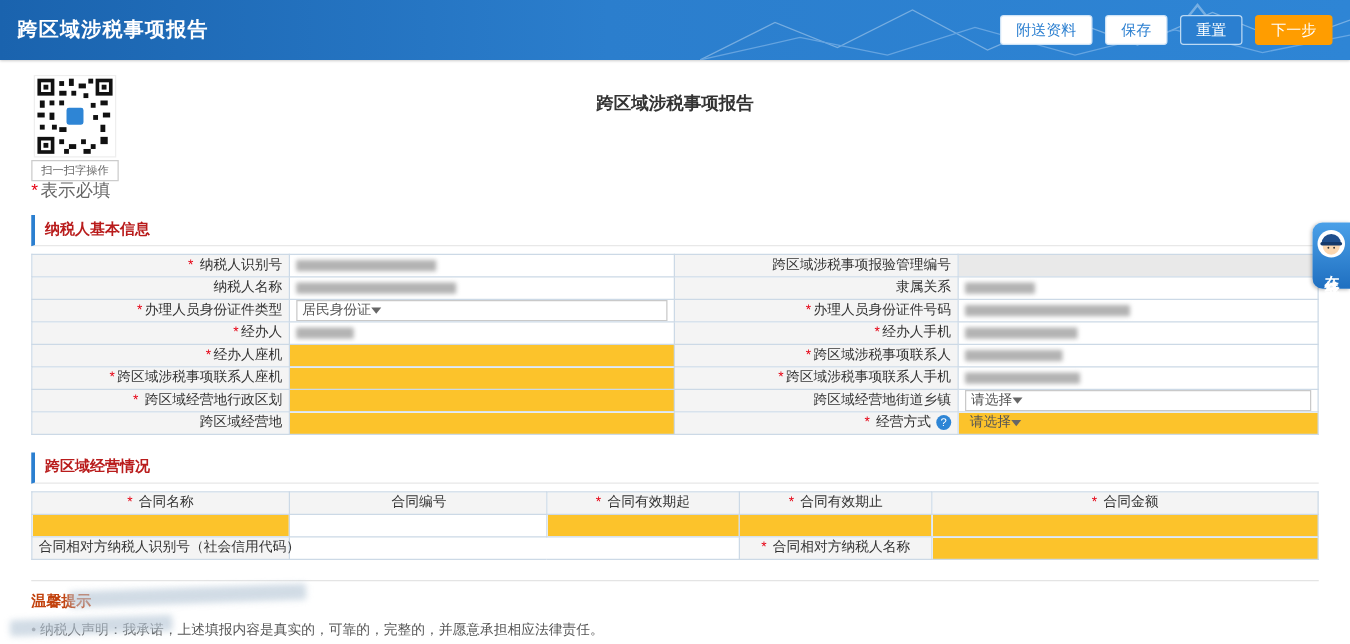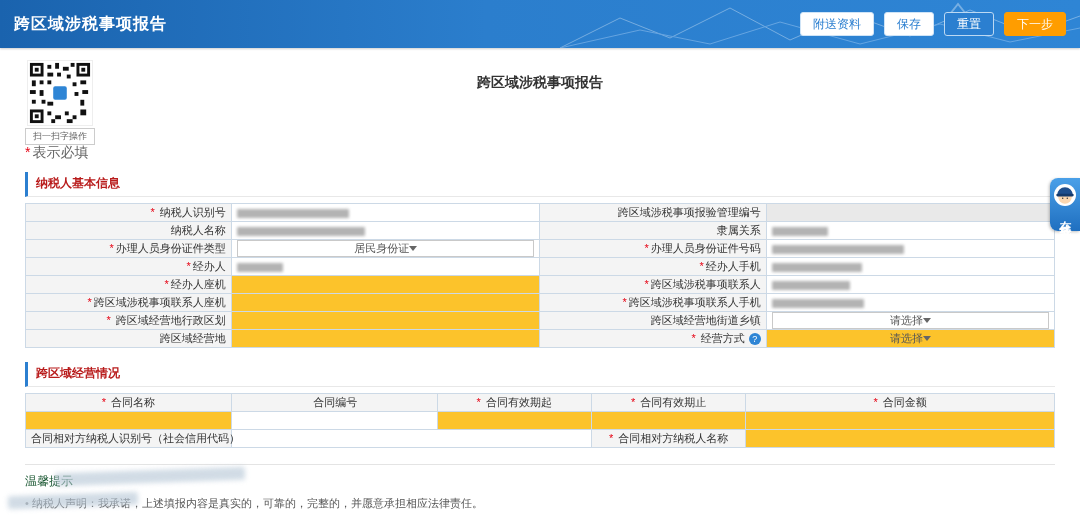--- a/index.html
+++ b/index.html
@@ -41,31 +41,31 @@
     font-size:11px;color:#333;overflow:hidden;white-space:nowrap;
   }
   td.lbl{background:#f4f4f4;text-align:right;}
   td.ctr{text-align:center;}
   td.val{background:#fff;}
   td.val.yellow{background:#fcc32b;}
   td.val.disabled{background:#e9e9e9;}
   .star{color:#e60012;margin-right:2px;}
   .redact{display:inline-block;height:9px;background:#b3b3b3;filter:blur(1.5px);
           border-radius:1px;vertical-align:middle;}
-  .sel{display:flex;align-items:center;justify-content:center;height:15px;margin:0;
+  .sel{display:flex;align-items:center;justify-content:flex-start;height:15px;margin:0;
        font-size:11px;color:#555;background:#fff;border:1px solid #c9c9c9;padding:0 4px;cursor:pointer;}
   .sel.bare{border:none;background:transparent;}
   .car{width:0;height:0;border-left:4px solid transparent;border-right:4px solid transparent;
        border-top:5px solid #666;}
   .help{display:inline-flex;align-items:center;justify-content:center;width:12px;height:12px;
         border-radius:50%;background:#2e85d5;color:#fff;font-size:9px;line-height:12px;
         vertical-align:middle;margin-left:4px;cursor:pointer;}
   
   .tips{margin-top:16px;border-top:1px solid #e4e4e4;padding-top:8px;}
-  .tips-title{color:#14532d;font-size:12px;font-weight:normal;}
+  .tips-title{color:#c2410c;font-size:12px;font-weight:bold;}
   .tip{font-size:11px;color:#555;margin-top:6px;white-space:nowrap;}
   .tip::before{content:"• ";color:#888;}
   
   .floater{
     position:absolute;right:0;top:178px;width:30px;padding:6px 0 8px 0;
     background:linear-gradient(#4aa0e8,#1f6fc0);border-radius:8px 0 0 8px;
     display:flex;flex-direction:column;align-items:center;cursor:pointer;
     box-shadow:-1px 1px 3px rgba(0,0,0,.25);z-index:5;
   }
   .mascot{width:22px;height:22px;border-radius:50%;background:#fff;overflow:hidden;margin-bottom:5px;}

